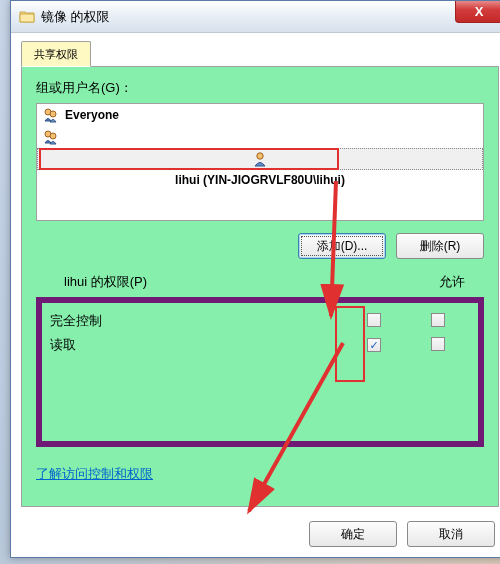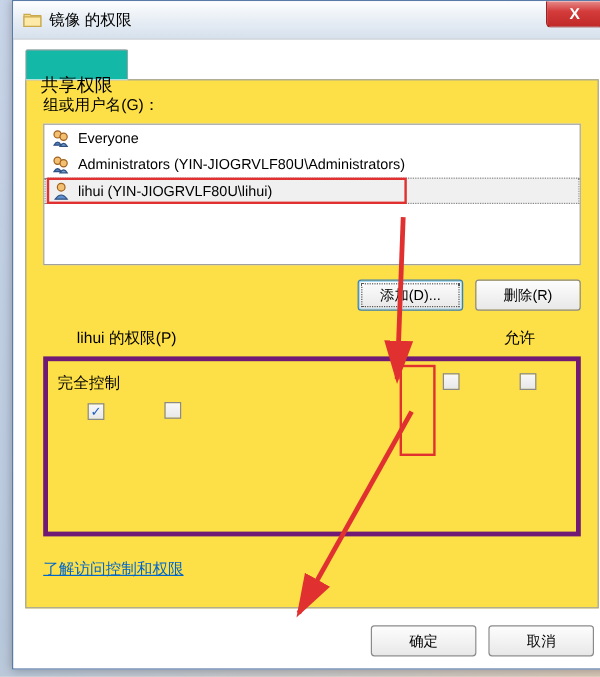--- a/index.html
+++ b/index.html
@@ -65,58 +65,60 @@
   }
   .tab-header {
     position: relative;
     height: 26px;
   }
   .tab {
     position: absolute;
     left: 0;
     top: 0;
     height: 26px;
-    padding: 20px 12px 0 12px;
-    background: #14b8a6;
+    padding: 5px 12px 0 12px;
+    background: #fef9c3;
     border: 1px solid #a0a0a0;
     border-bottom: 1px solid #fff;
     border-radius: 2px 2px 0 0;
     z-index: 2;
-    font-size: 15px;
+    font-size: 11px;
   }
   .tab-panel {
     position: absolute;
     left: 0; right: 0;
     top: 25px;
     bottom: 0;
     border: 1px solid #a0a0a0;
-    background: #fde047;
+    background: #86efac;
     padding: 12px 14px;
   }
   .group-label {
     margin-bottom: 6px;
     font-size: 13px;
   }
   .user-list {
     border: 1px solid #a0a0a0;
     background: #fff;
     height: 118px;
     overflow: hidden;
   }
   .user-row {
     display: flex;
     align-items: center;
     padding: 3px 6px;
     gap: 6px;
     height: 22px;
+    font-weight: bold;
   }
   .user-row.selected {
     background: #f0f0f0;
     outline: 1px dotted #888;
     outline-offset: -1px;
+    flex-direction: column;
   }
   .highlight-box {
     border: 2px solid #e03030;
     position: absolute;
     pointer-events: none;
   }
   .user-icon, .users-icon {
     width: 16px; height: 16px;
     flex-shrink: 0;
   }
@@ -139,24 +141,24 @@
     align-items: center;
     justify-content: center;
   }
   .btn.focused {
     border: 1px solid #3c7fb1;
     box-shadow: inset 0 0 0 1px #a8d8f0;
     outline: 1px dotted #555;
     outline-offset: -4px;
   }
   .perm-label { margin: 14px 0 6px 0; font-size: 13px; display:flex;padding-left:28px;}
-  .perm-label .col-a, .perm-label .col-d { width: 64px; font-size:13px;}
+  .perm-label .col-a, .perm-label .col-d { width: 64px; text-align:center; font-size:13px;}
   .perm-label .name { flex:1;}
   .perm-grid {
-    border: 4px solid #701a75;
+    border: 6px solid #701a75;
     height: 150px;
     padding: 6px 8px;
     position: relative;
   }
   .perm-row {
     display: flex;
     align-items: center;
     height: 24px;
   }
   .perm-row .name { flex: 1; font-size: 13px;}
@@ -224,21 +226,20 @@
           </svg>
           <span>Everyone</span>
         </div>
         <div class="user-row">
           <svg class="users-icon" viewBox="0 0 16 16">
             <circle cx="5" cy="5" r="3" fill="#f2c070" stroke="#a06020"></circle>
             <circle cx="10" cy="7" r="3" fill="#f2c070" stroke="#a06020"></circle>
             <path d="M2 14 q3 -5 6 0 z" fill="#5080c0" stroke="#305080"></path>
             <path d="M7 15 q3 -5 6 0 z" fill="#70a0d0" stroke="#305080"></path>
           </svg>
-          <span>Administrators (YIN-JIOGRVLF80U\Administrators)</span>
         </div>
         <div class="user-row selected">
           <svg class="user-icon" viewBox="0 0 16 16">
             <circle cx="8" cy="5" r="3.2" fill="#f2c070" stroke="#a06020"></circle>
             <path d="M3 15 q5 -7 10 0 z" fill="#6090d0" stroke="#305080"></path>
           </svg>
           <span>lihui (YIN-JIOGRVLF80U\lihui)</span>
         </div>
         <div class="highlight-box" style="left:2px; top:44px; width:300px; height:22px;"></div>
       </div>
@@ -257,20 +258,21 @@
         <span class="col-a">允许</span>
       </div>
 
       <div class="perm-grid">
         <div class="perm-row">
           <span class="name">完全控制</span>
           <span class="cb"><span class="cb-box"></span></span>
           <span class="cb"><span class="cb-box"></span></span>
         </div>
         <div class="perm-row">
+          <span class="name">读取</span>
           <span class="cb"><span class="cb-box">✓</span></span>
           <span class="cb"><span class="cb-box"></span></span>
         </div>
         <div class="highlight-box" style="left:293px; top:3px; width:30px; height:76px;"></div>
       </div>
 
       <a class="link">
         <span>了解访问控制和权限</span>
       </a>
     </div>

